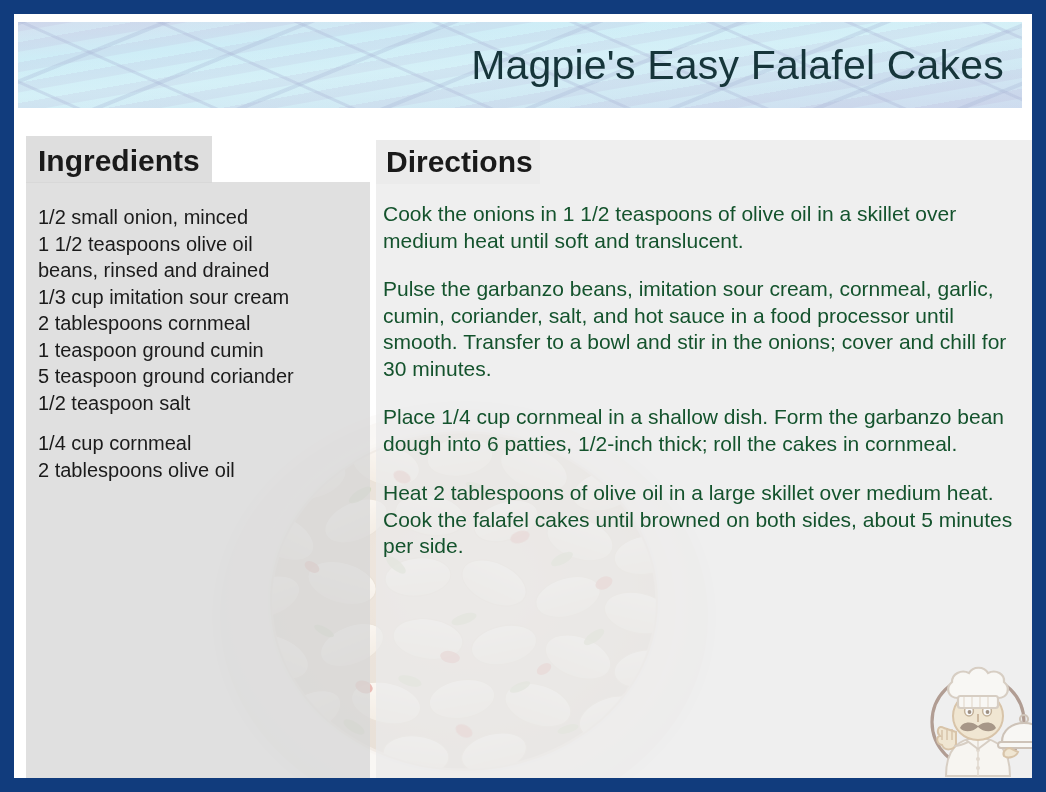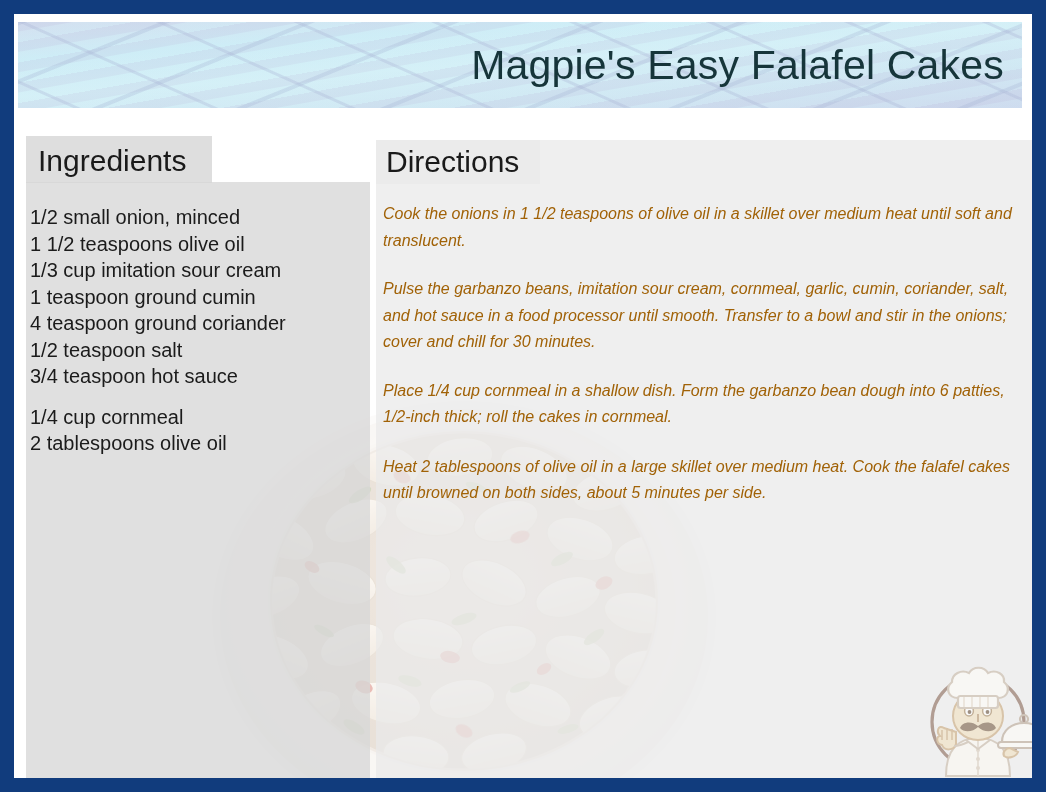--- a/index.html
+++ b/index.html
@@ -125,37 +125,37 @@
     left: 362px;
     top: 126px;
     width: 164px;
     height: 44px;
     background: rgba(234,234,234,0.86);
   }
 
   .panel-heading {
     position: absolute;
     font-size: 30px;
-    font-weight: normal;
+    font-weight: bold;
     color: #1a1a1a;
     white-space: nowrap;
   }
   #ingredients-heading {
     left: 24px;
     top: 130px;
   }
   #directions-heading {
     left: 372px;
     top: 131px;
   }
 
   
   #ingredients-list {
     position: absolute;
-    left: 16px;
+    left: 24px;
     top: 190px;
     width: 322px;
   }
   .ingredient-line {
     font-size: 20px;
     line-height: 26.5px;
     color: #1b1b1b;
     white-space: pre-wrap;
     min-height: 26.5px;
   }
@@ -165,25 +165,24 @@
   }
 
   
   #directions-list {
     position: absolute;
     left: 369px;
     top: 187px;
     width: 648px;
   }
   .direction-step {
-    font-size: 16px;
+    font-size: 21px;
     line-height: 26.5px;
-    color: #a16207;
+    color: #14532d;
     margin-bottom: 22px;
-    font-style: italic;
   }
   .direction-step:last-child {
     margin-bottom: 0;
     margin-top: 23px;
   }
 
   
   #chef-logo {
     position: absolute;
     left: 900px;
@@ -293,25 +292,26 @@
     <div id="banner">
       <div id="banner-title">Magpie's Easy Falafel Cakes</div>
     </div>
 
     <div id="ingredients-body" class="panel-body"></div>
     <div id="ingredients-tab"></div>
     <div id="ingredients-heading" class="panel-heading">Ingredients</div>
     <div id="ingredients-list">
         <div class="ingredient-line">1/2 small onion, minced</div>
         <div class="ingredient-line">1 1/2 teaspoons olive oil</div>
+        <div class="ingredient-line">beans, rinsed and drained</div>
         <div class="ingredient-line">1/3 cup imitation sour cream</div>
+        <div class="ingredient-line">2 tablespoons cornmeal</div>
         <div class="ingredient-line">1 teaspoon ground cumin</div>
-        <div class="ingredient-line">4 teaspoon ground coriander</div>
+        <div class="ingredient-line">5 teaspoon ground coriander</div>
         <div class="ingredient-line">1/2 teaspoon salt</div>
-        <div class="ingredient-line">3/4 teaspoon hot sauce</div>
         <div class="ingredient-line spacer"></div>
         <div class="ingredient-line">1/4 cup cornmeal</div>
         <div class="ingredient-line">2 tablespoons olive oil</div>
       </div>
 
     <div id="directions-body" class="panel-body"></div>
     <div id="directions-tab"></div>
     <div id="directions-heading" class="panel-heading">Directions</div>
     <div id="directions-list">
         <div class="direction-step">Cook the onions in 1 1/2 teaspoons of olive oil in a skillet over medium heat until soft and translucent.</div>

